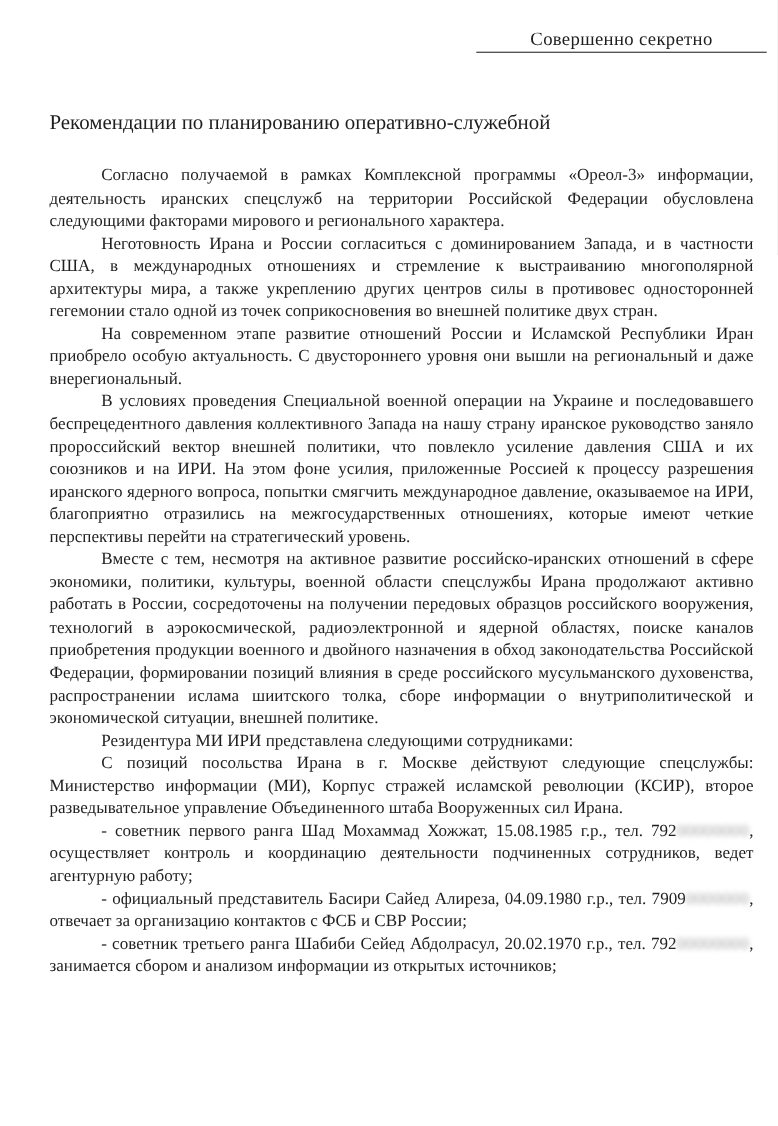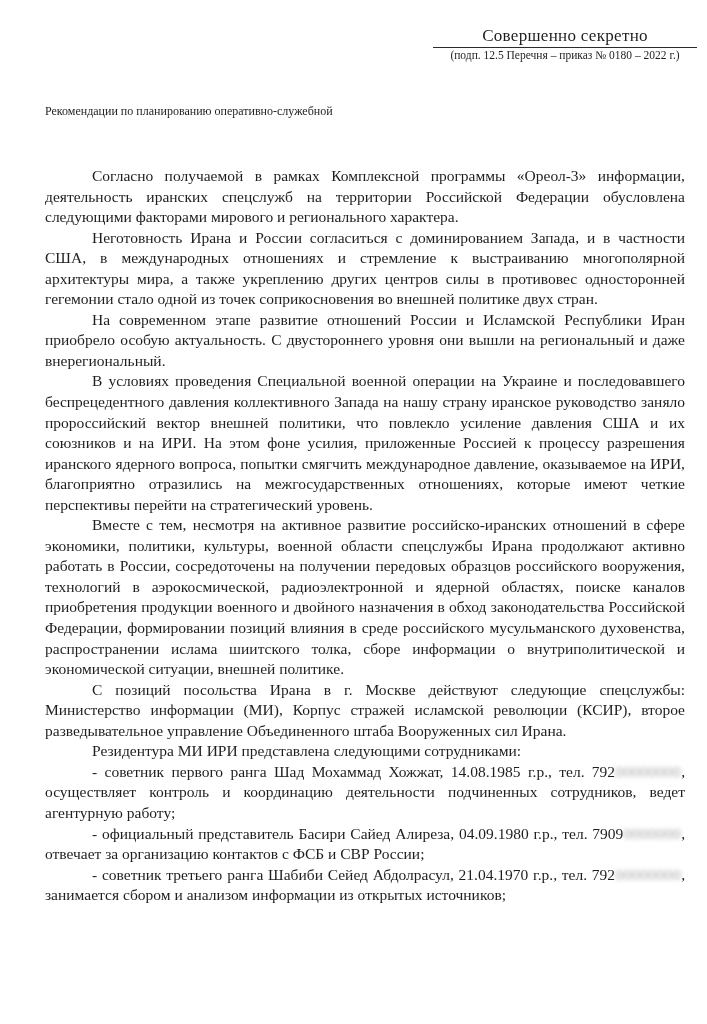--- a/index.html
+++ b/index.html
@@ -30,26 +30,26 @@
     display:block;
     font-size:11.5px;
     margin-top:1px;
     white-space:nowrap;
   }
   .doc-title{
     position:absolute;
     top:100px;
     left:45px;
     width:470px;
-    font-size:12px;
+    font-size:19px;
     line-height:23px;
   }
   .doc-body{
     position:absolute;
-    top:166px;
+    top:150px;
     left:45px;
     width:640px;
     font-size:15.5px;
     line-height:20.55px;
     text-align:justify;
   }
   .para{
     text-indent:47px;
     margin:0;
     padding:0;
@@ -60,33 +60,32 @@
     letter-spacing:0.5px;
   }
 </style>
 </head>
 <body>
 
 <div class="page">
 
   <div class="classification-block">
     <span class="classification-label">Совершенно секретно</span>
-    <span class="classification-basis">(подп. 12.5 Перечня – приказ № 0180 – 2022 г.)</span>
   </div>
 
   <div class="doc-title">
     <div>Рекомендации по планированию оперативно-служебной</div>
   </div>
 
   <div class="doc-body">
       <div class="para"><span>Согласно получаемой в рамках Комплексной программы «Ореол-3» информации, деятельность иранских спецслужб на территории Российской Федерации обусловлена следующими факторами мирового и регионального характера.</span></div>
       <div class="para"><span>Неготовность Ирана и России согласиться с доминированием Запада, и в частности США, в международных отношениях и стремление к выстраиванию многополярной архитектуры мира, а также укреплению других центров силы в противовес односторонней гегемонии стало одной из точек соприкосновения во внешней политике двух стран.</span></div>
       <div class="para"><span>На современном этапе развитие отношений России и Исламской Республики Иран приобрело особую актуальность. С двустороннего уровня они вышли на региональный и даже внерегиональный.</span></div>
       <div class="para"><span>В условиях проведения Специальной военной операции на Украине и последовавшего беспрецедентного давления коллективного Запада на нашу страну иранское руководство заняло пророссийский вектор внешней политики, что повлекло усиление давления США и их союзников и на ИРИ. На этом фоне усилия, приложенные Россией к процессу разрешения иранского ядерного вопроса, попытки смягчить международное давление, оказываемое на ИРИ, благоприятно отразились на межгосударственных отношениях, которые имеют четкие перспективы перейти на стратегический уровень.</span></div>
       <div class="para"><span>Вместе с тем, несмотря на активное развитие российско-иранских отношений в сфере экономики, политики, культуры, военной области спецслужбы Ирана продолжают активно работать в России, сосредоточены на получении передовых образцов российского вооружения, технологий в аэрокосмической, радиоэлектронной и ядерной областях, поиске каналов приобретения продукции военного и двойного назначения в обход законодательства Российской Федерации, формировании позиций влияния в среде российского мусульманского духовенства, распространении ислама шиитского толка, сборе информации о внутриполитической и экономической ситуации, внешней политике.</span></div>
+      <div class="para"><span>Резидентура МИ ИРИ представлена следующими сотрудниками:</span></div>
       <div class="para"><span>С позиций посольства Ирана в г. Москве действуют следующие спецслужбы: Министерство информации (МИ), Корпус стражей исламской революции (КСИР), второе разведывательное управление Объединенного штаба Вооруженных сил Ирана.</span></div>
-      <div class="para"><span>Резидентура МИ ИРИ представлена следующими сотрудниками:</span></div>
-      <div class="para"><span>- советник первого ранга Шад Мохаммад Хожжат, 14.08.1985 г.р., тел. 792</span><span class="redacted">00000000</span><span>, осуществляет контроль и координацию деятельности подчиненных сотрудников, ведет агентурную работу;</span></div>
+      <div class="para"><span>- советник первого ранга Шад Мохаммад Хожжат, 15.08.1985 г.р., тел. 792</span><span class="redacted">00000000</span><span>, осуществляет контроль и координацию деятельности подчиненных сотрудников, ведет агентурную работу;</span></div>
       <div class="para"><span>- официальный представитель Басири Сайед Алиреза, 04.09.1980 г.р., тел. 7909</span><span class="redacted">0000000</span><span>, отвечает за организацию контактов с ФСБ и СВР России;</span></div>
-      <div class="para"><span>- советник третьего ранга Шабиби Сейед Абдолрасул, 21.04.1970 г.р., тел. 792</span><span class="redacted">00000000</span><span>, занимается сбором и анализом информации из открытых источников;</span></div>
+      <div class="para"><span>- советник третьего ранга Шабиби Сейед Абдолрасул, 20.02.1970 г.р., тел. 792</span><span class="redacted">00000000</span><span>, занимается сбором и анализом информации из открытых источников;</span></div>
     </div>
 
 </div>
 
 </body></html>

